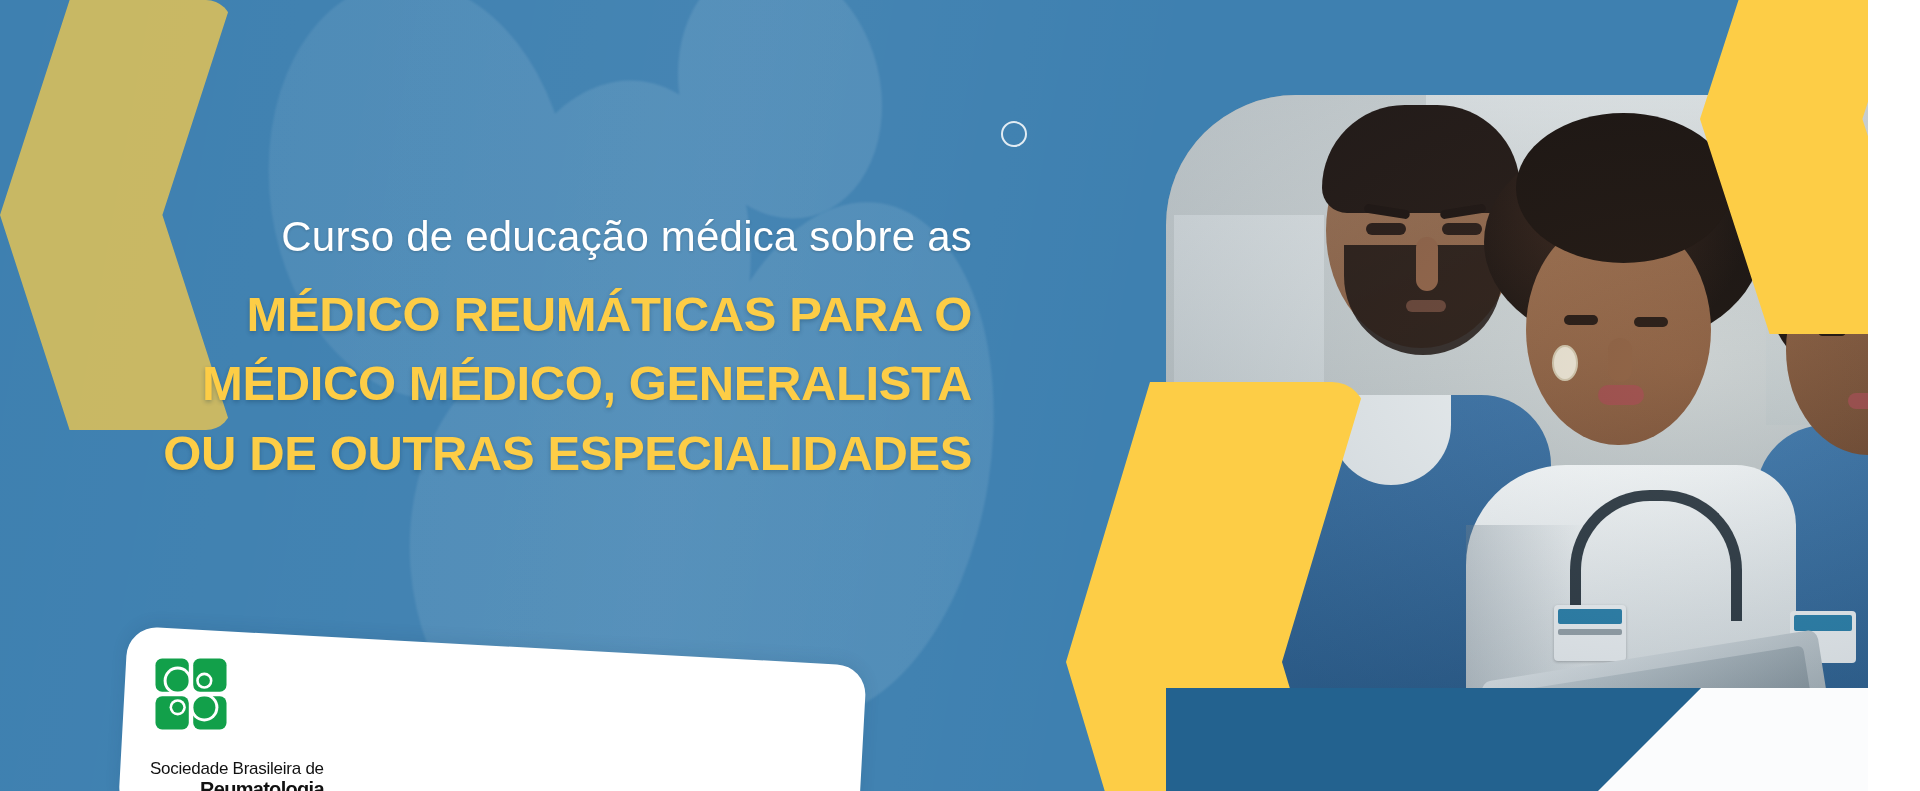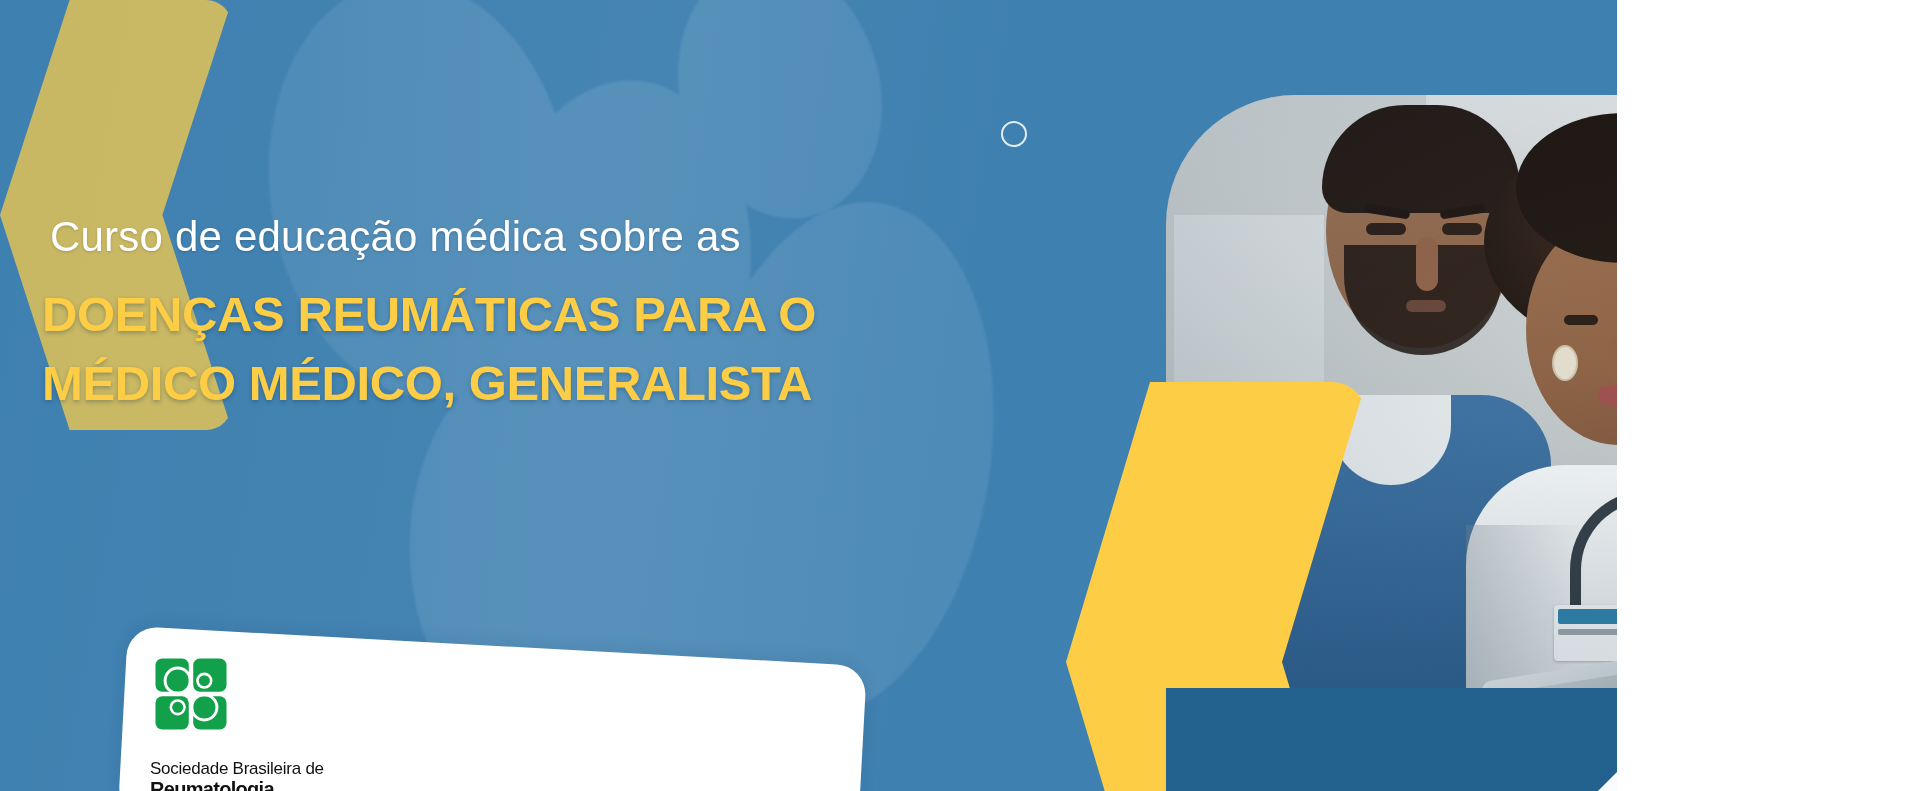--- a/index.html
+++ b/index.html
@@ -7,24 +7,25 @@
     margin: 0;
     padding: 0;
     background: #ffffff;
   }
   body {
     font-family: "Liberation Sans", sans-serif;
   }
 
   .banner {
     position: relative;
-    width: 1617px;
+    width: 1868px;
     height: 791px;
     overflow: hidden;
     background: #3e80b0;
+    text-align: right;
   }
 
   
   .bg-ghost {
     position: absolute;
     left: 260px;
     top: -40px;
     width: 780px;
     height: 820px;
     opacity: 0.16;
@@ -382,22 +383,23 @@
   <div class="chev chev-top"></div>
   <div class="chev-top-over"></div>
 
   <div class="band-dark"></div>
   <div class="band-white-chev"></div>
   <div class="band-white-chev2"></div>
 
   <div class="text-block">
     <p class="eyebrow">Curso de educação médica sobre as</p>
     <h1 class="headline">
-      <span class="hl-line">DOENÇAS REUMÁTICAS PARA O</span>
+      <span class="hl-line">MÉDICO REUMÁTICAS PARA O</span>
       <span class="hl-line">MÉDICO MÉDICO, GENERALISTA</span>
+      <span class="hl-line">OU DE OUTRAS ESPECIALIDADES</span>
     </h1>
   </div>
 
   <div class="logo-card"></div>
   <div class="logo-inner">
     <svg class="logo-mark" viewBox="0 0 100 100">
       <defs>
         <mask id="cells">
           <rect x="0" y="0" width="100" height="100" fill="#fff"></rect>
           <circle cx="32" cy="32" r="19" fill="#000"></circle>

